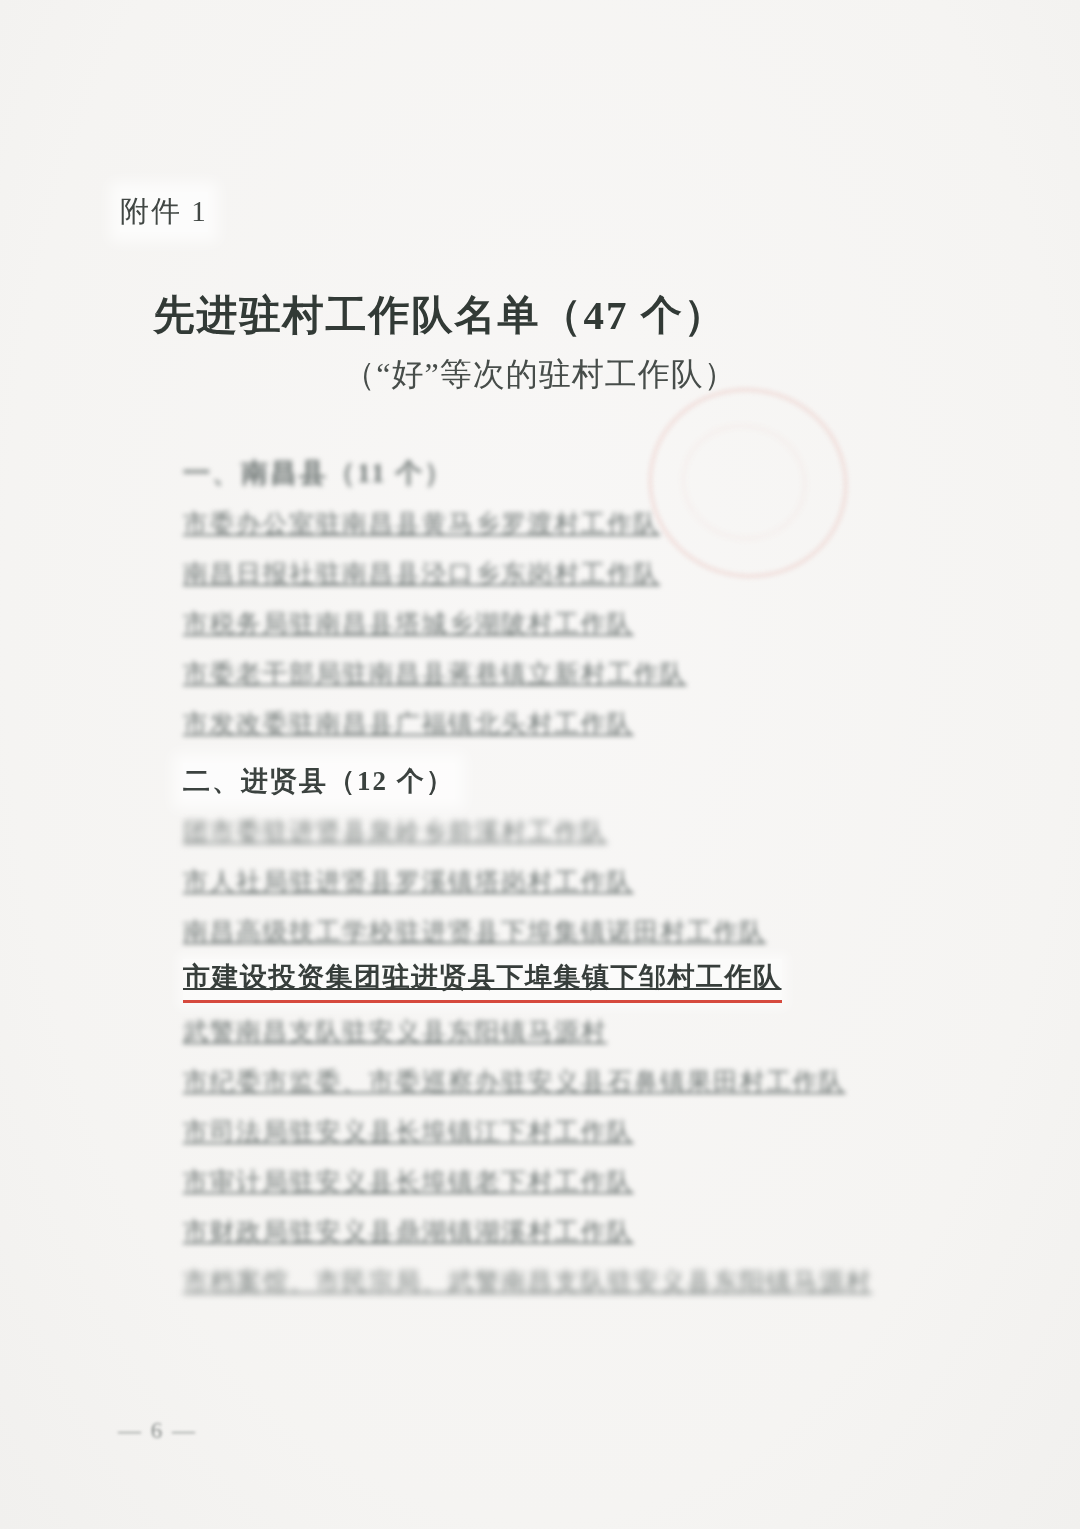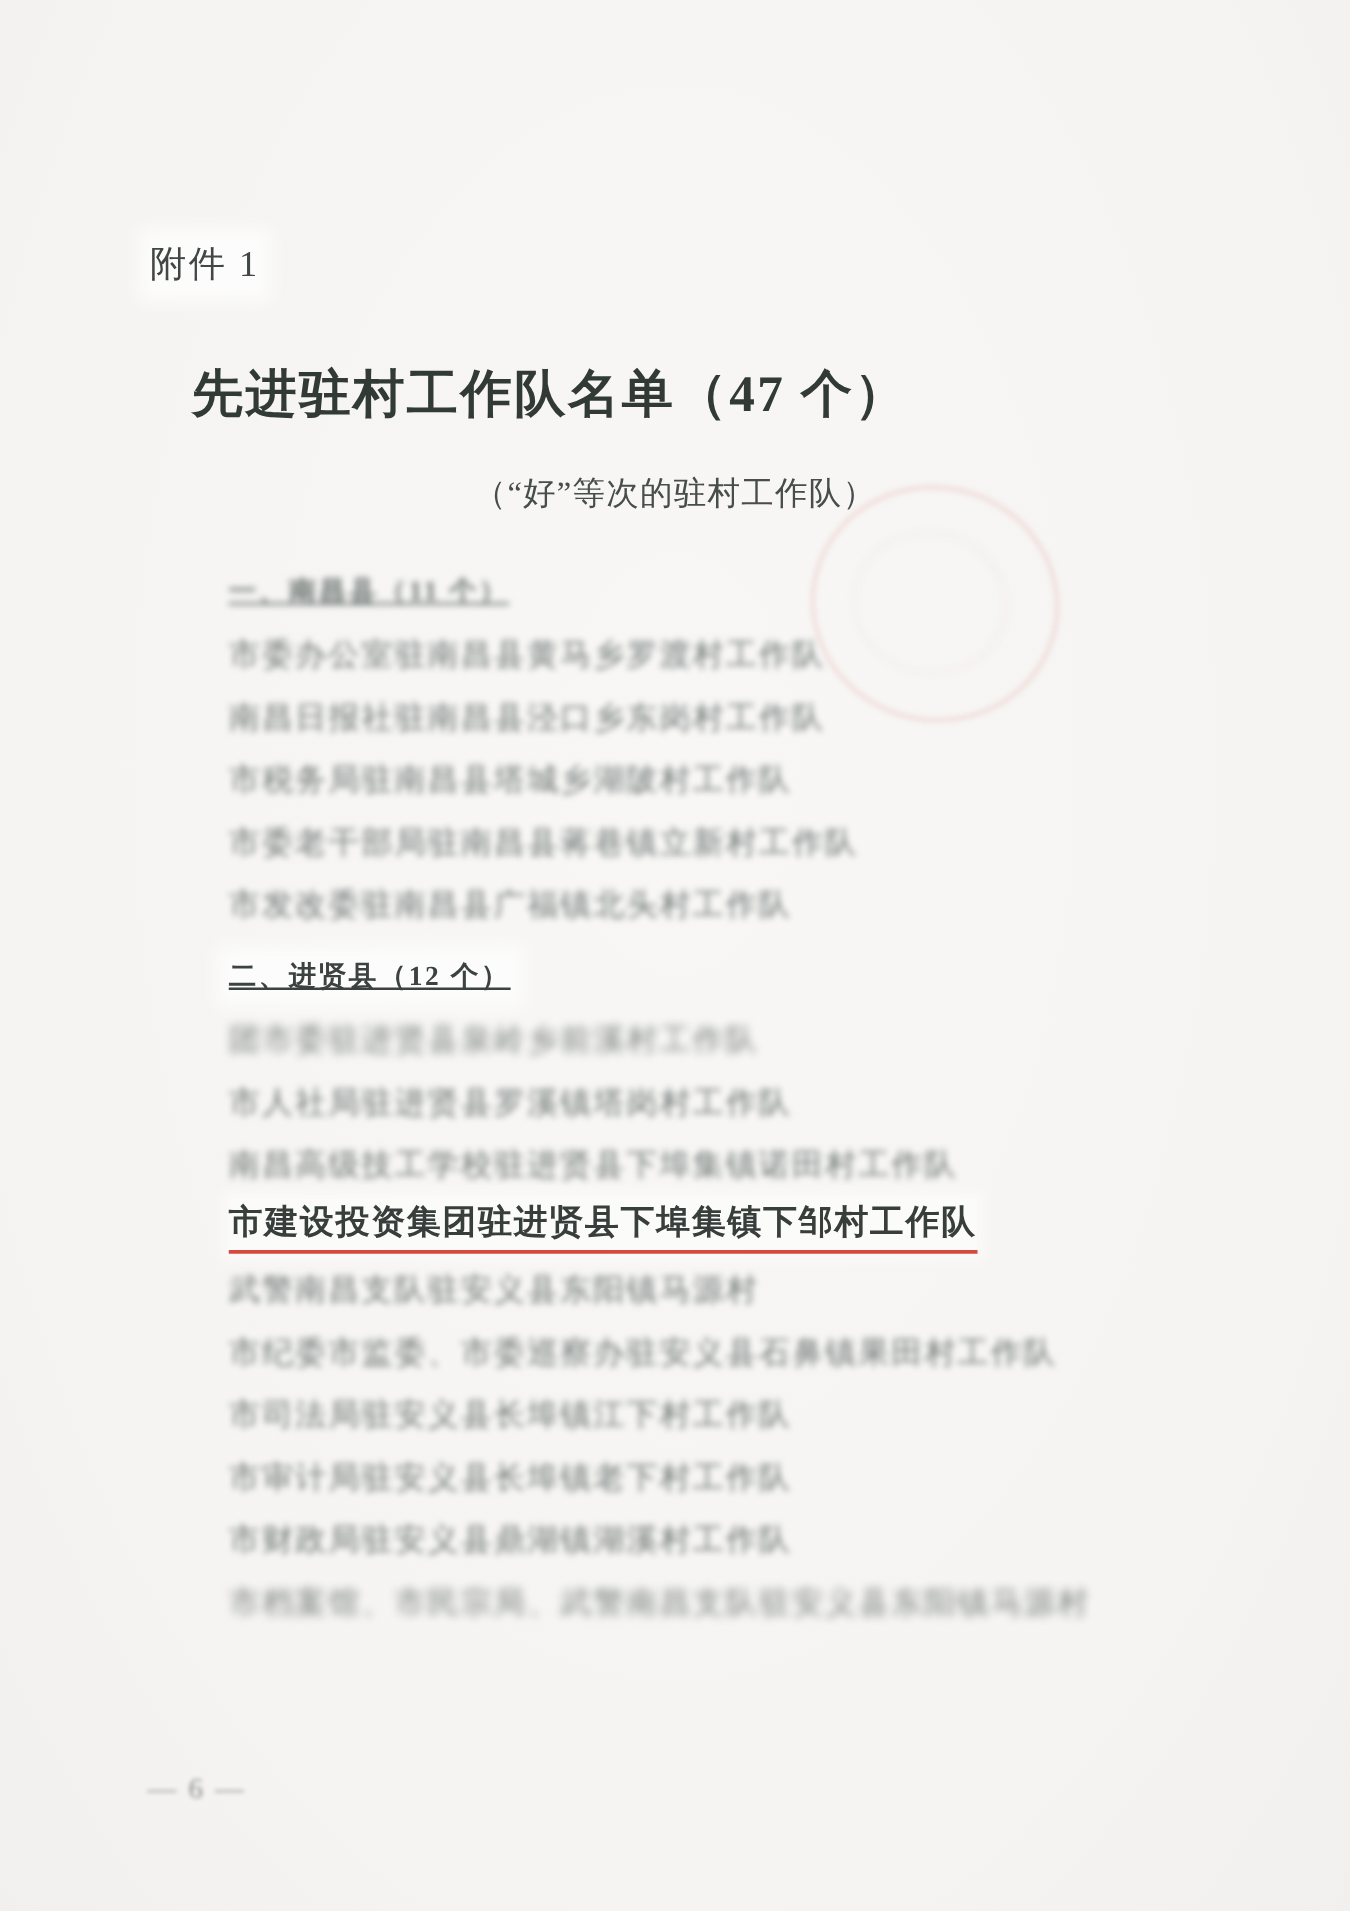--- a/index.html
+++ b/index.html
@@ -19,26 +19,26 @@
     position:absolute;left:120px;top:192px;
     font-size:29px;letter-spacing:2px;color:#414744;
   }
   .title{
     position:absolute;left:0;top:288px;width:880px;
     text-align:center;font-size:41px;font-weight:bold;
     letter-spacing:2px;color:#323a36;
   }
   .subtitle{
     position:absolute;left:0;top:353px;width:1080px;
-    text-align:center;font-size:26px;letter-spacing:1px;color:#474d4a;margin-top:24px;
+    text-align:center;font-size:32px;letter-spacing:1px;color:#474d4a;
   }
   .content{position:absolute;left:183px;top:448px;width:830px;}
   .row{height:50px;display:flex;align-items:center;}
-  .heading{font-size:22px;font-weight:bold;letter-spacing:2px;text-decoration:underline;}
-  .item{font-size:25px;letter-spacing:1.5px;white-space:nowrap;}
+  .heading{font-size:27px;font-weight:bold;letter-spacing:2px;}
+  .item{font-size:25px;letter-spacing:1.5px;white-space:nowrap;text-decoration:underline;}
   .sec2-gap{margin-top:8px;}
   .blur-sm{filter:blur(1.6px);color:#606865;}
   .blur-md{filter:blur(2.4px);color:#6e7674;}
   .blur-lg{filter:blur(3.2px);color:#7a817f;}
   .highlight{
     font-size:27px;font-weight:bold;color:#373e3b;
     letter-spacing:1.5px;
     padding-bottom:5px;
     border-bottom:3px solid #d64a3e;
     background:rgba(255,255,255,0.55);

